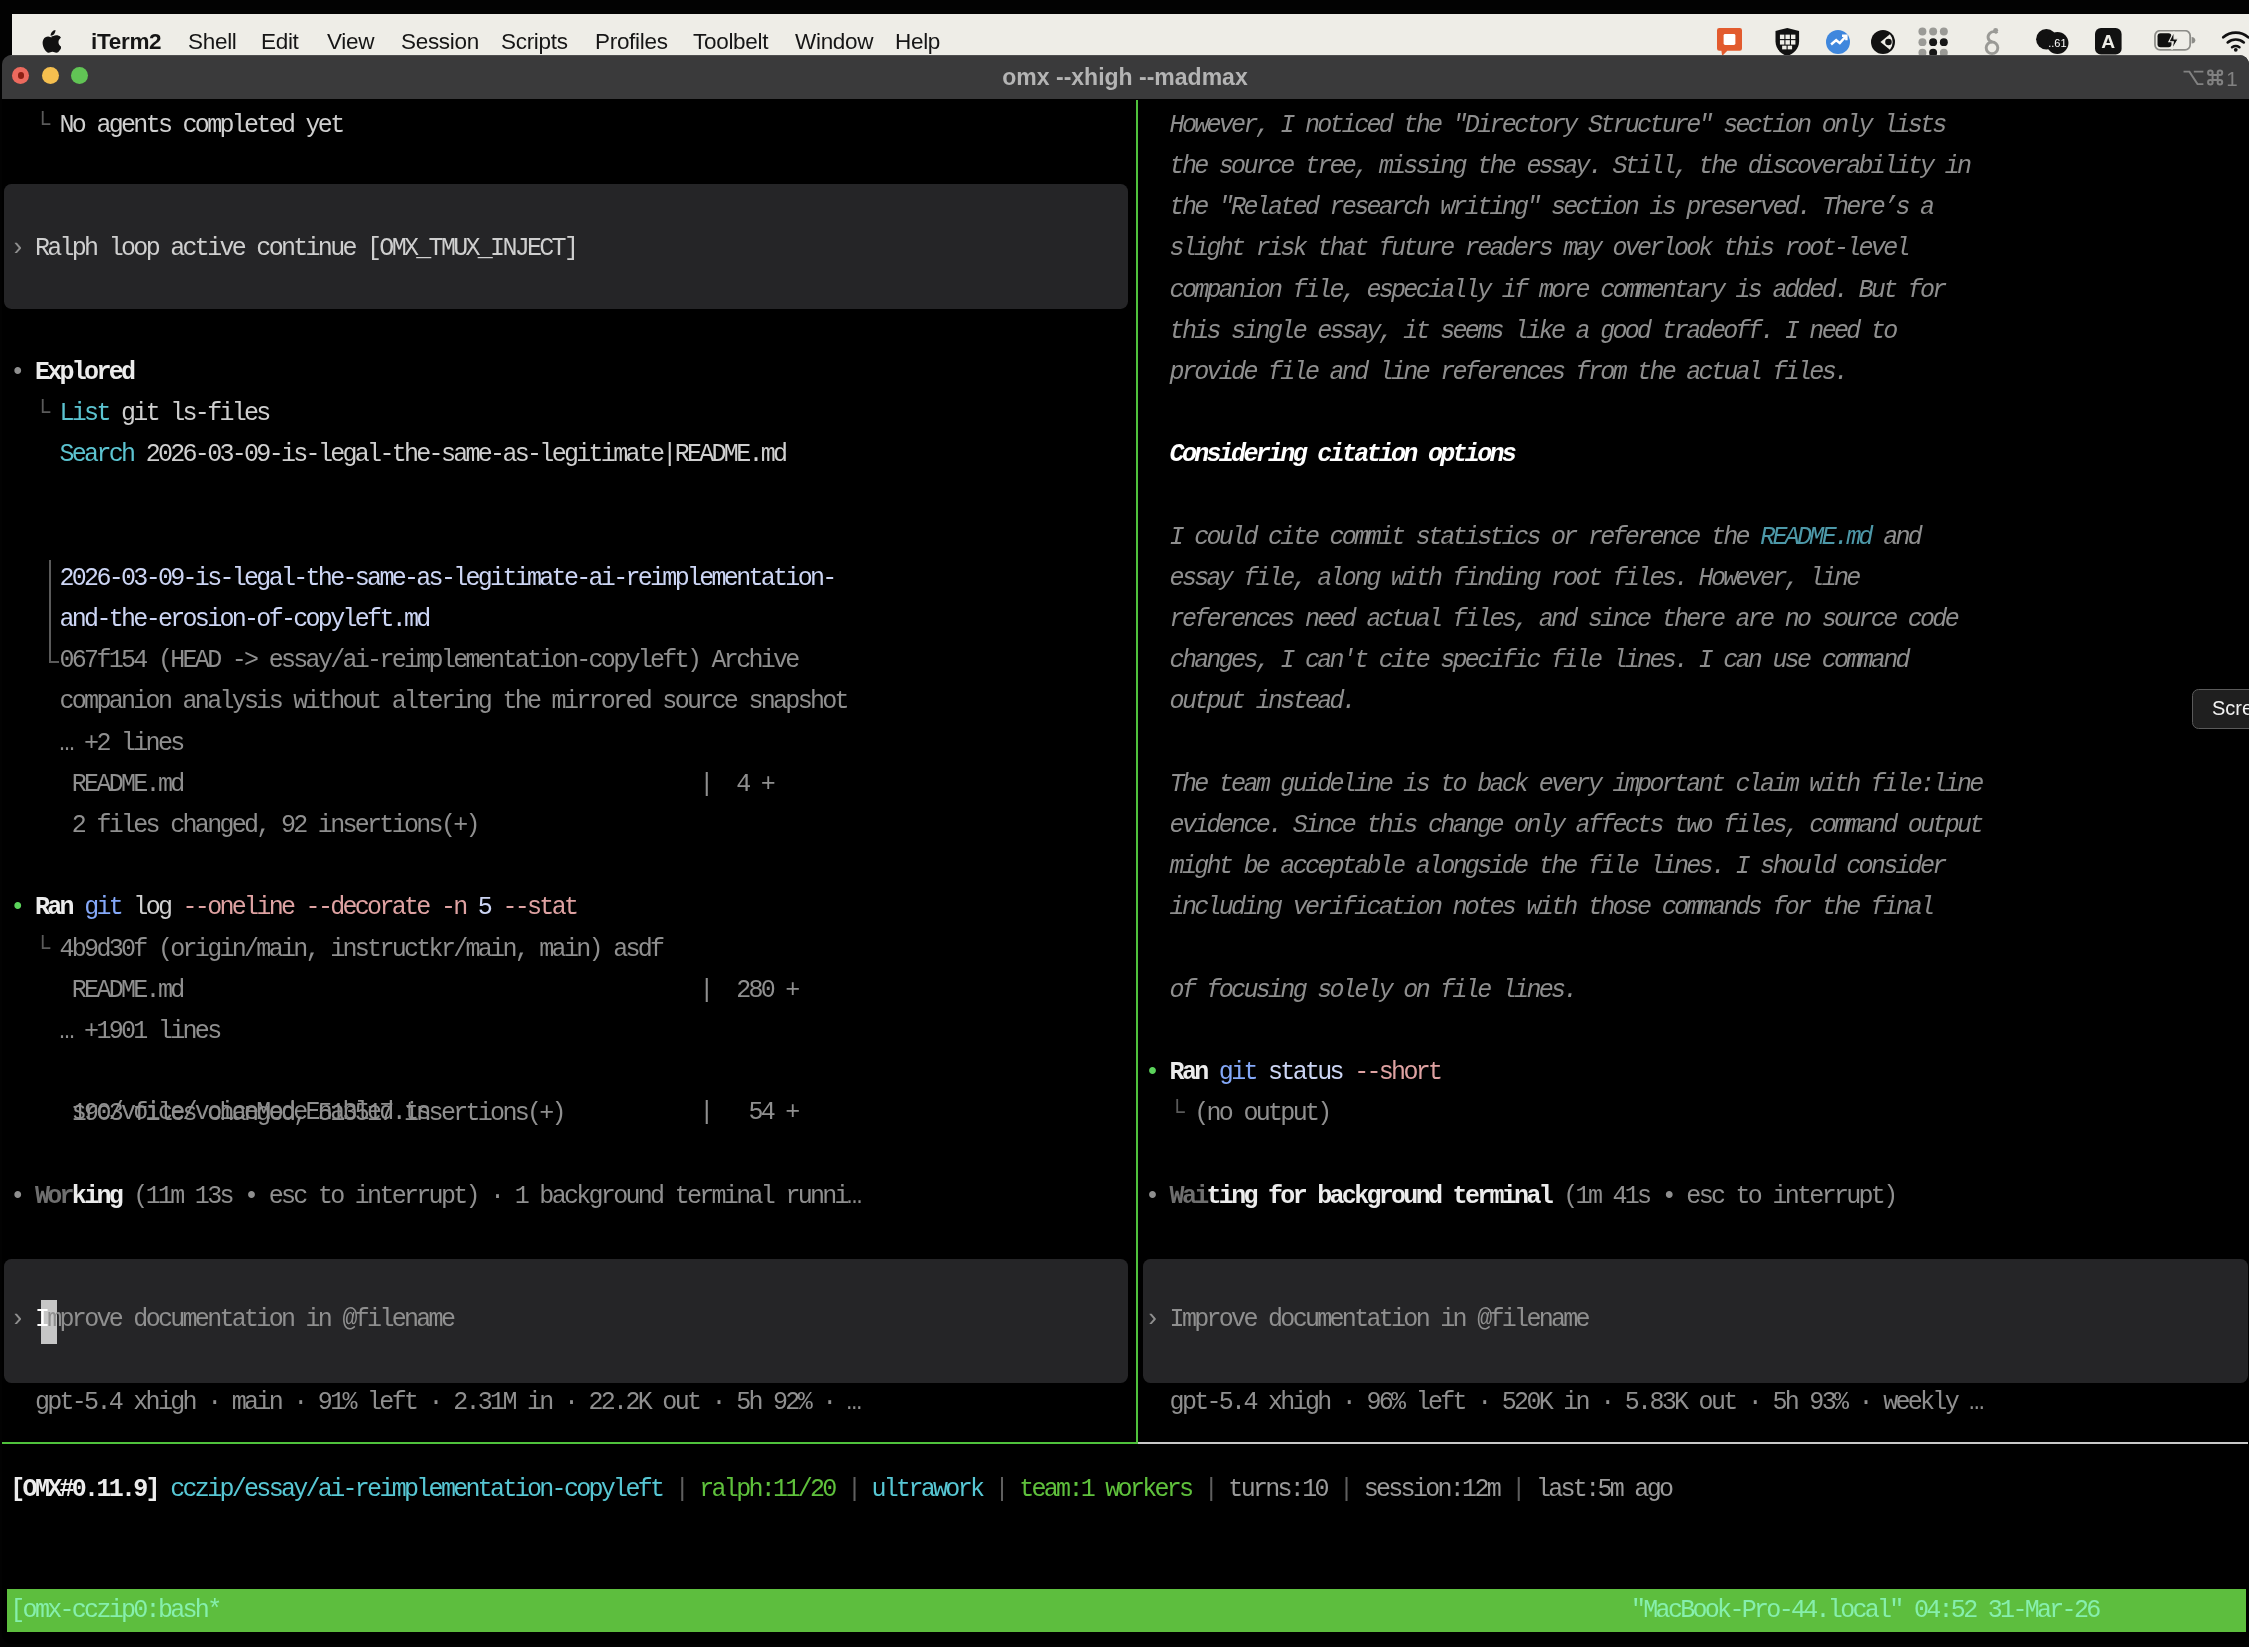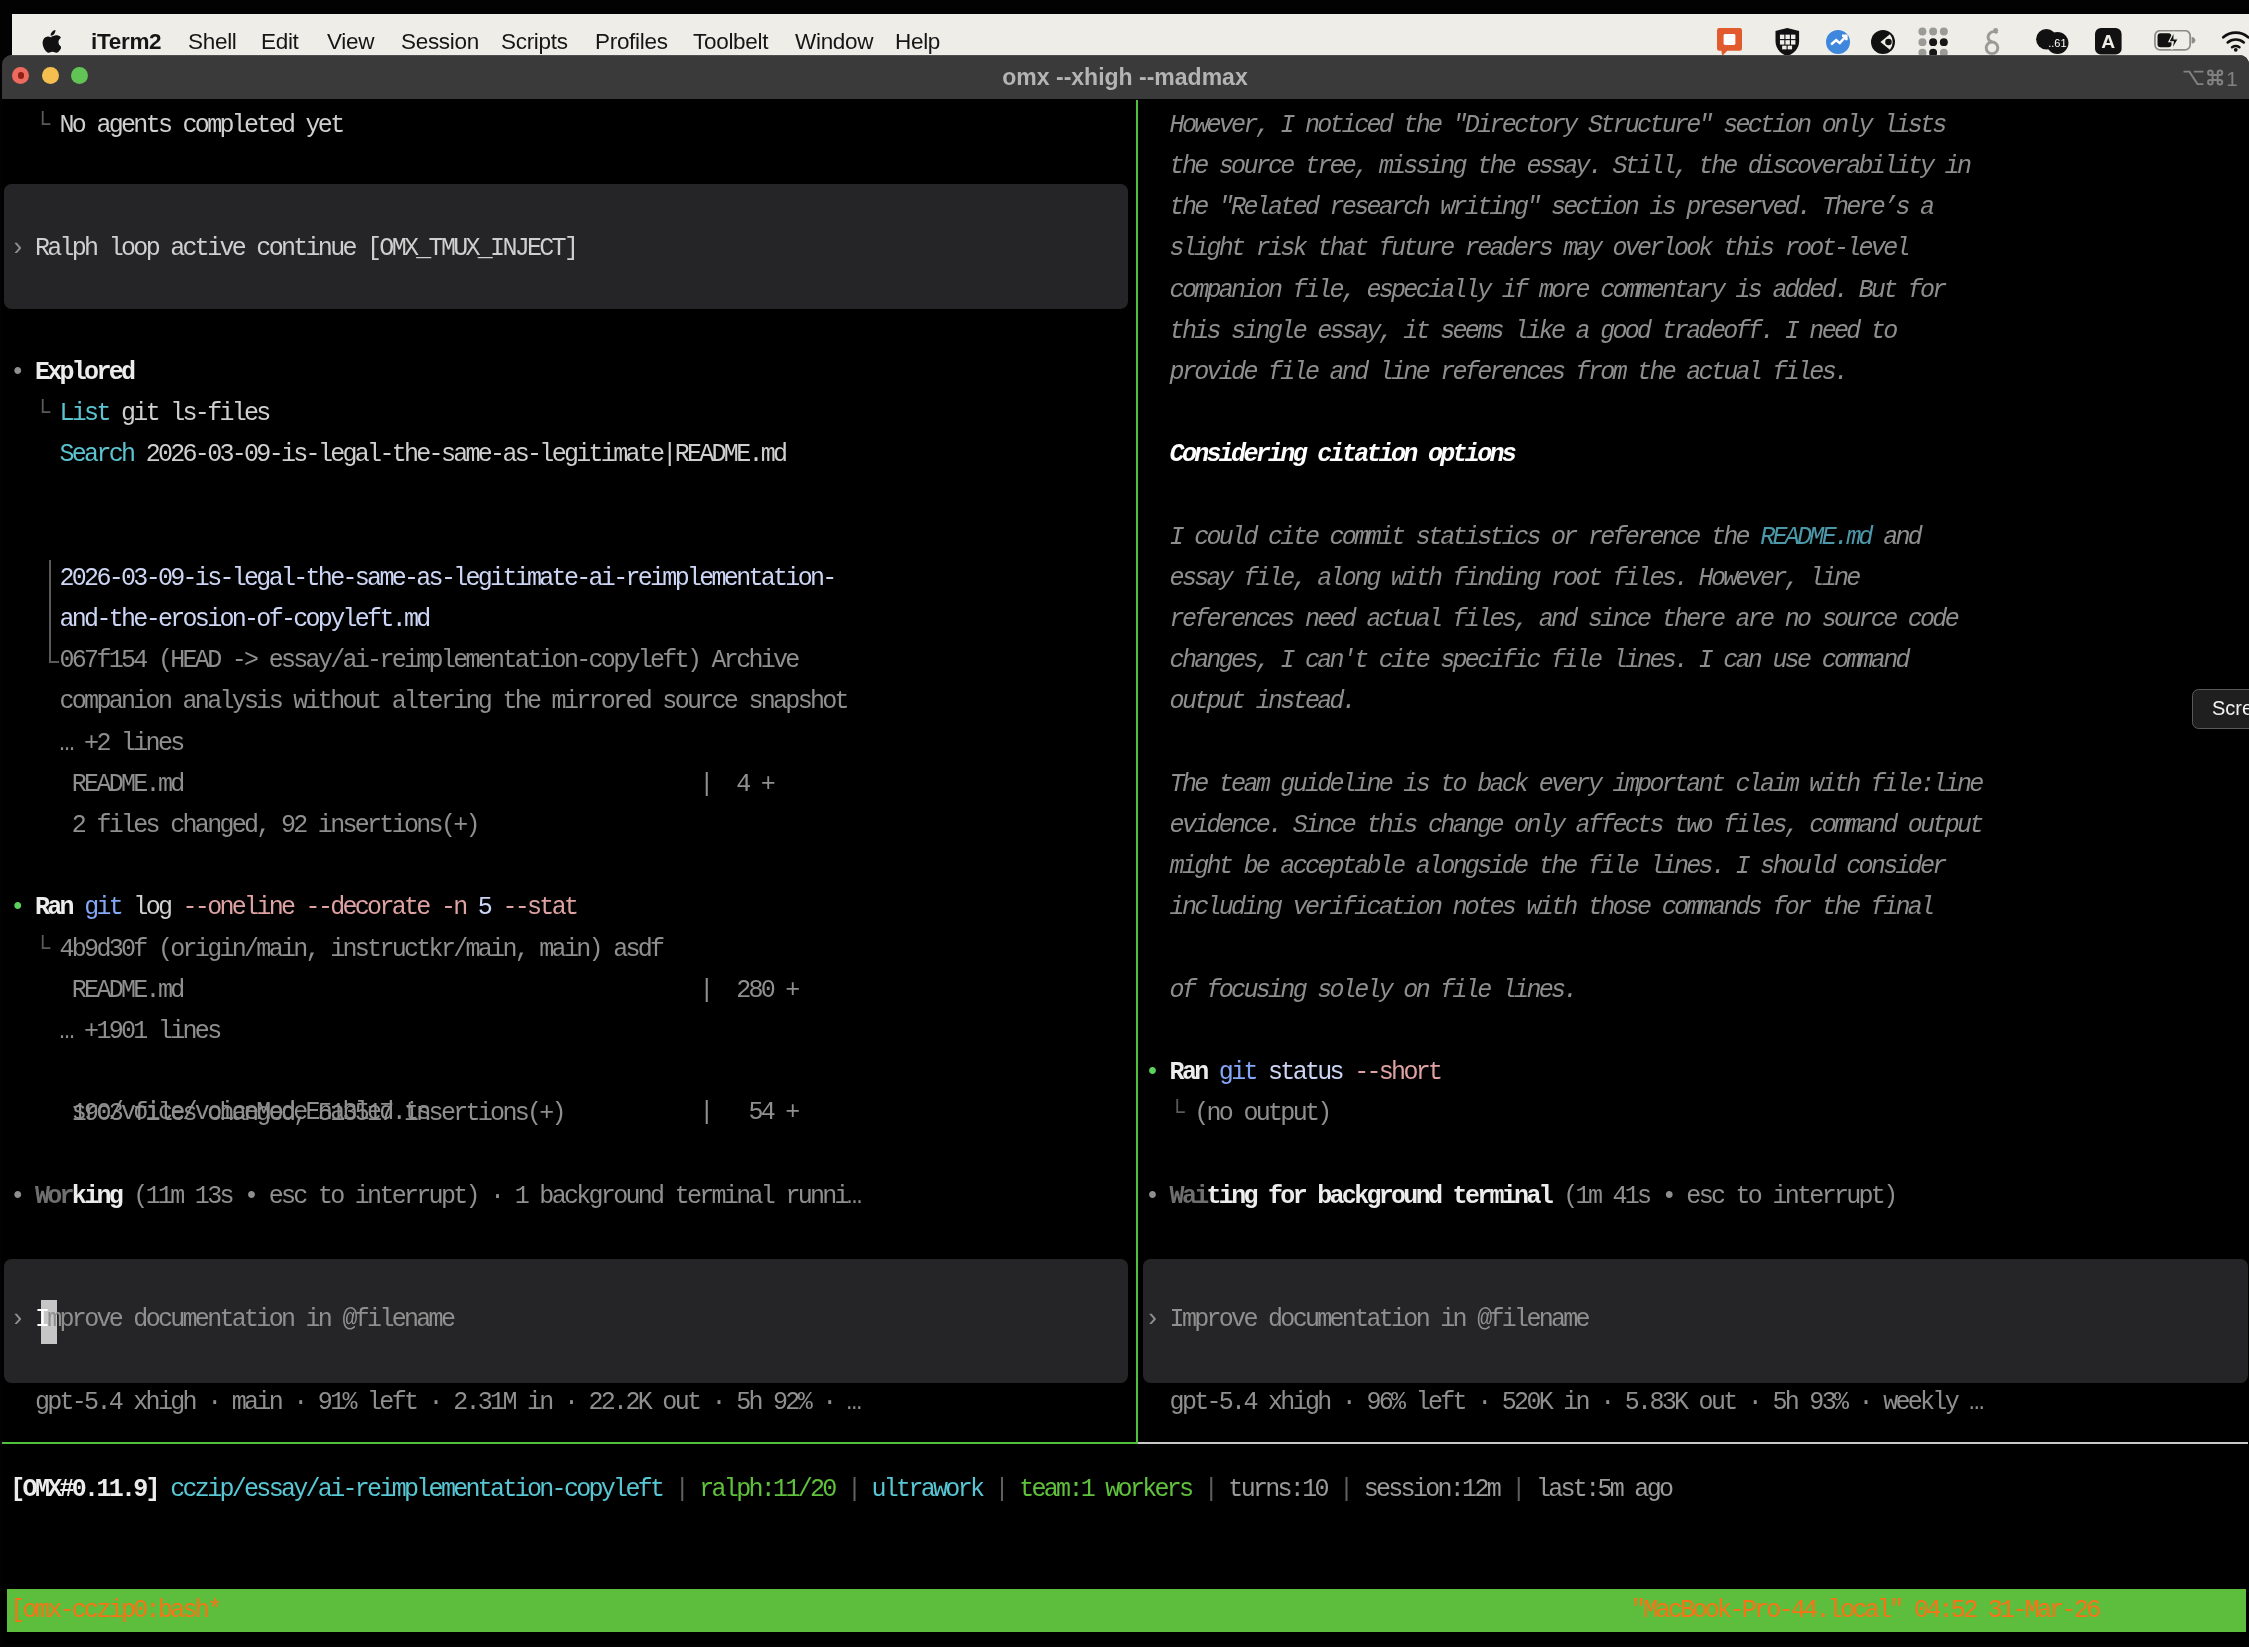--- a/index.html
+++ b/index.html
@@ -27,21 +27,21 @@
 .gb{color:#5bd35b;}
 .sd{color:#6f6f6f;font-weight:700;}
 .it{color:#8e8e8e;font-style:italic;}
 .ib{color:#ffffff;font-style:italic;font-weight:700;}
 .itt{color:#4d98a8;font-style:italic;}
 .cw{color:#ffffff;}
 .cy2{color:#57c7d4;}
 .gr2{color:#5fc13c;}
 .g2{color:#9a9a9a;}
 .pi{color:#5f5f5f;}
-.tg{color:#f97316;}
+.tg{color:#86efac;}
 .box{position:absolute;background:#252527;border-radius:7.4px;}
 </style></head>
 <body>
 <div id="page">
 <div id="menubar">
 <svg style="position:absolute;left:30px;top:15.5px" width="19" height="23.6" viewBox="0 0 26 32">
 <path fill="#111" d="M18.4 0c.2 1.9-.6 3.8-1.7 5.2-1.2 1.4-3.1 2.5-4.9 2.4-.2-1.8.7-3.8 1.8-5C14.8 1.2 16.8.2 18.4 0z"></path>
 <path fill="#111" d="M12.9 8.9c1.5 0 4.2-2 7.1-1.7 1.2.1 4.1.5 6 3.1-.2.1-3.6 2.1-3.5 6.1 0 4.8 4.2 6.4 4.2 6.5-.1.3-.7 2.3-2.2 4.4-1.3 1.9-2.7 3.7-4.9 3.7-2.1 0-2.8-1.3-5.3-1.3-2.4 0-3.2 1.3-5.2 1.3-2.1.1-3.7-2-5-3.8C1.4 23.5-.6 16.8 2.1 12.4c1.3-2.2 3.7-3.6 6.3-3.6 2 0 3.8 1.4 4.5 1.4z"></path>
 </svg>
 <div class="mi mib" style="left:79px">iTerm2</div>

